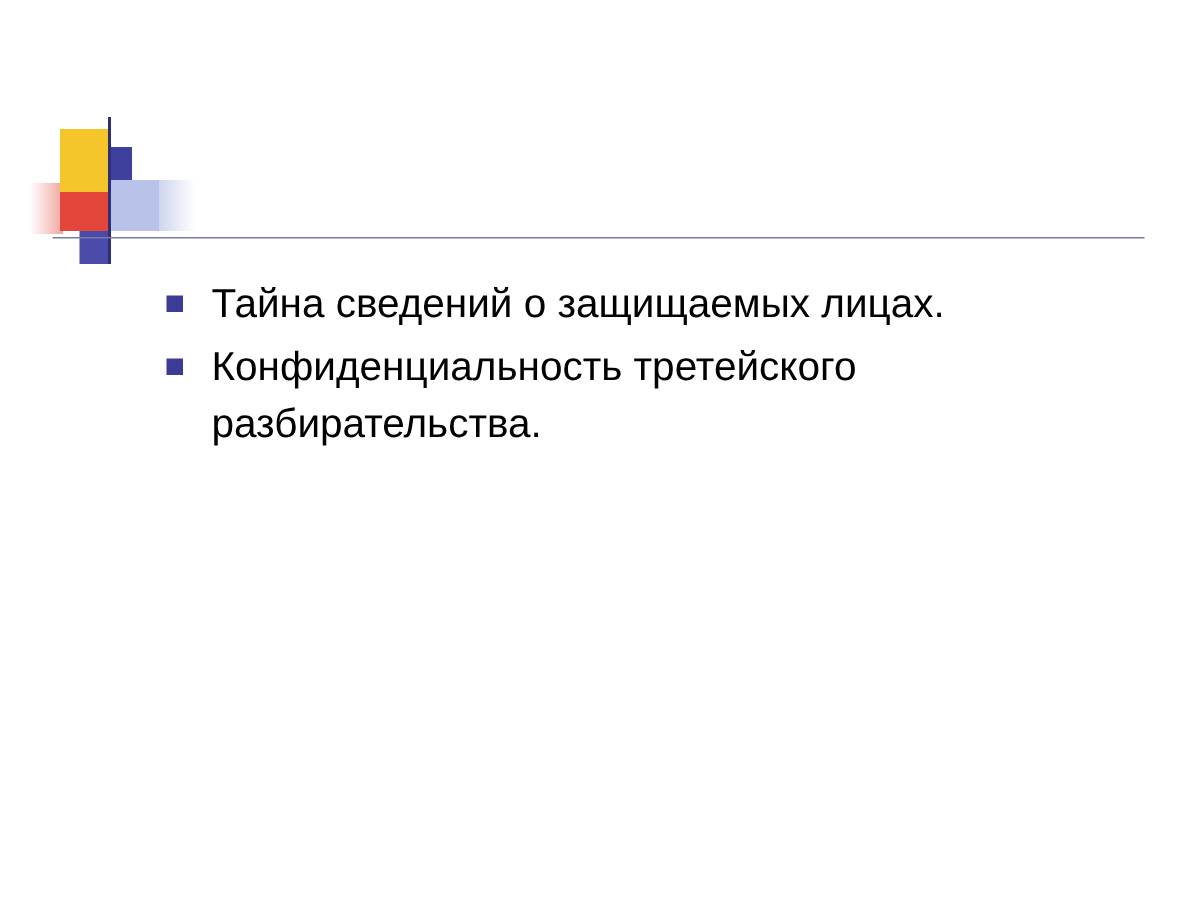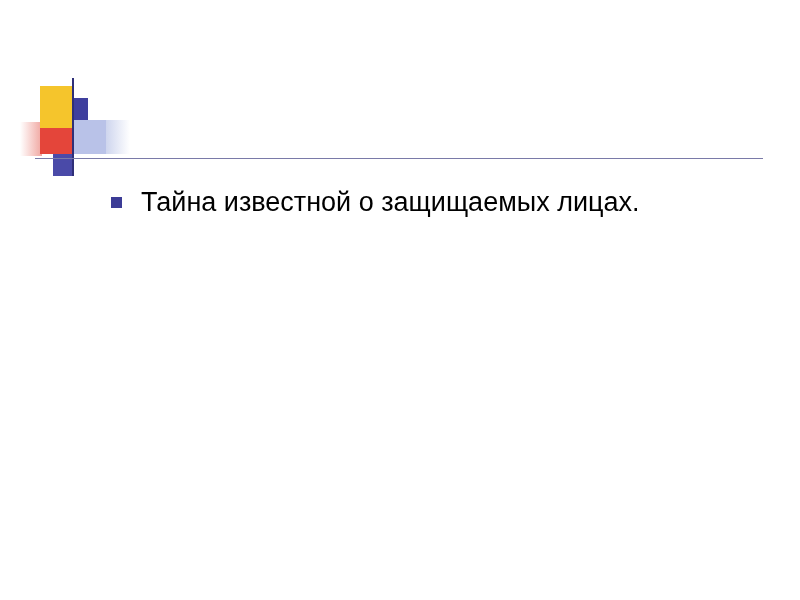--- a/index.html
+++ b/index.html
@@ -146,19 +146,23 @@
     <div class="sq-darkblue-bot"></div>
     <div class="v-line"></div>
   </div>
 
   <div class="rule"></div>
 
   <div class="content">
 
     <div class="bullet-item">
       <span class="marker"></span>
-      <span class="bullet-text">Тайна известной о защищаемых лицах.</span>
+      <span class="bullet-text">Тайна сведений о защищаемых лицах.</span>
     </div>
 
+    <div class="bullet-item">
+      <span class="marker"></span>
+      <span class="bullet-text">Конфиденциальность третейского разбирательства.</span>
+    </div>
 
 
   </div>
 </div>
 
 </body></html>

